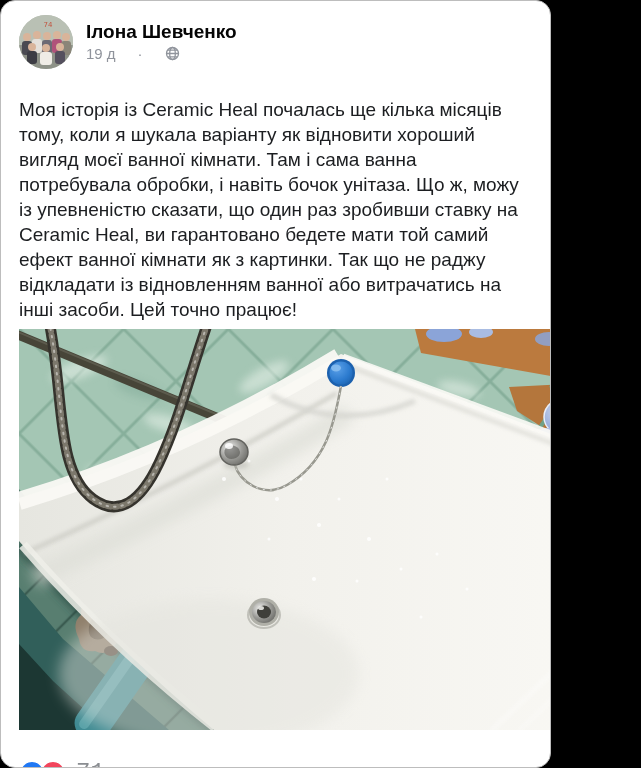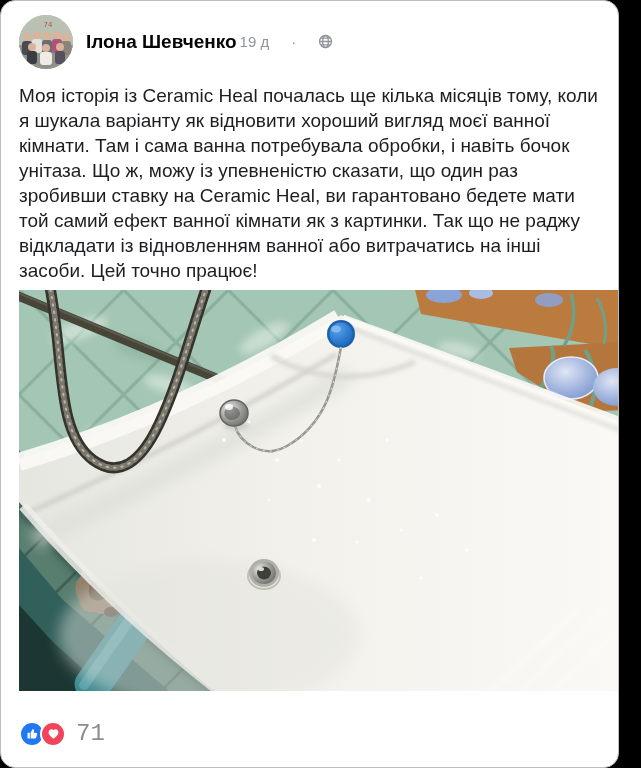--- a/index.html
+++ b/index.html
@@ -1,30 +1,30 @@
 <!DOCTYPE html>
 <html><head>
 <meta charset="utf-8">
 <style>
   html,body{margin:0;padding:0;background:#000;width:641px;height:768px;overflow:hidden;}
   *{box-sizing:border-box;}
   .card{
-    width:619px;height:768px;background:#fff;border:1px solid #bdbdbd;
+    width:551px;height:768px;background:#fff;border:1px solid #bdbdbd;
     border-radius:15px;overflow:hidden;position:relative;
     font-family:"Liberation Sans","DejaVu Sans",sans-serif;
   }
   .header{display:flex;align-items:center;gap:13px;padding:14px 18px 4px;}
   .avatar{width:54px;height:54px;border-radius:50%;overflow:hidden;flex:0 0 54px;background:#b6bdb2;}
   .avatar svg{display:block;width:100%;height:100%;}
-  .hmeta{display:flex;flex-direction:row;gap:3px;}
+  .hmeta{display:flex;flex-direction:column;gap:3px;}
   .author{font-size:19px;font-weight:700;color:#050505;line-height:1.1;}
   .sub{display:flex;align-items:center;gap:22px;font-size:15px;color:#90949c;}
   .globe{width:15px;height:15px;display:inline-block;}
   .body-text{
-    padding:0 18px;margin-top:10px;font-size:19px;line-height:25px;color:#1c1e21;
+    padding:0 18px;margin-top:24px;font-size:19px;line-height:25px;color:#1c1e21;
   }
   .photo{
     margin:7px 18px 0;width:605px;height:401px;overflow:hidden;background:#a4c6b4;
   }
   .photo svg{display:block;width:605px;height:401px;}
   .footer{
     display:flex;align-items:center;justify-content:space-between;
     padding:13px 18px 0;height:72px;
   }
   .reactions{display:flex;align-items:center;}

